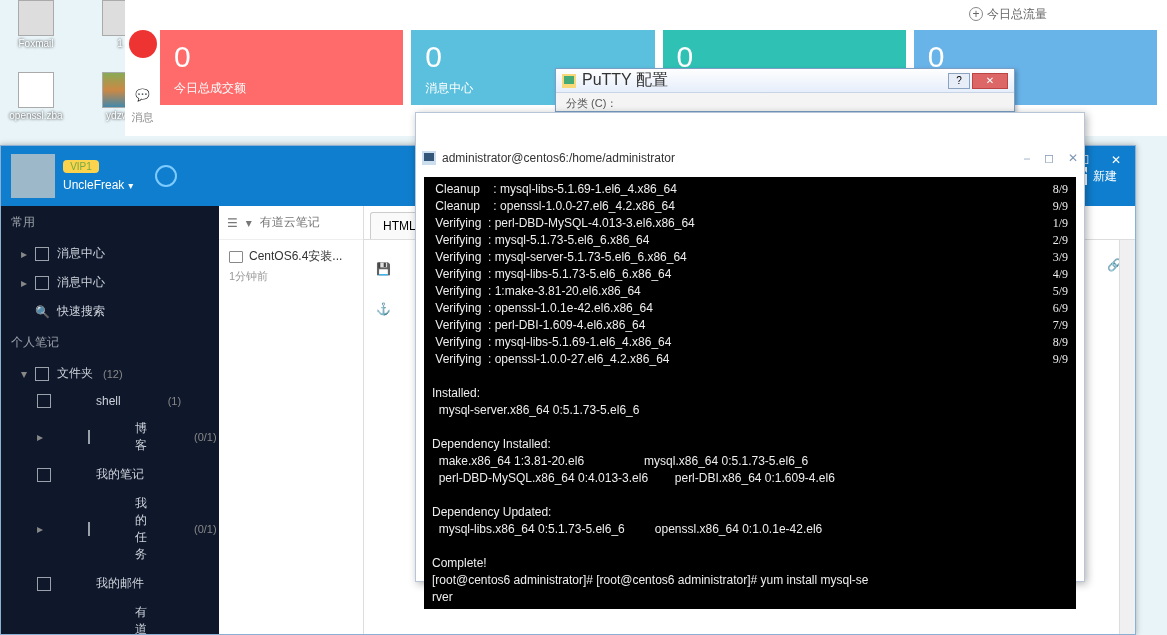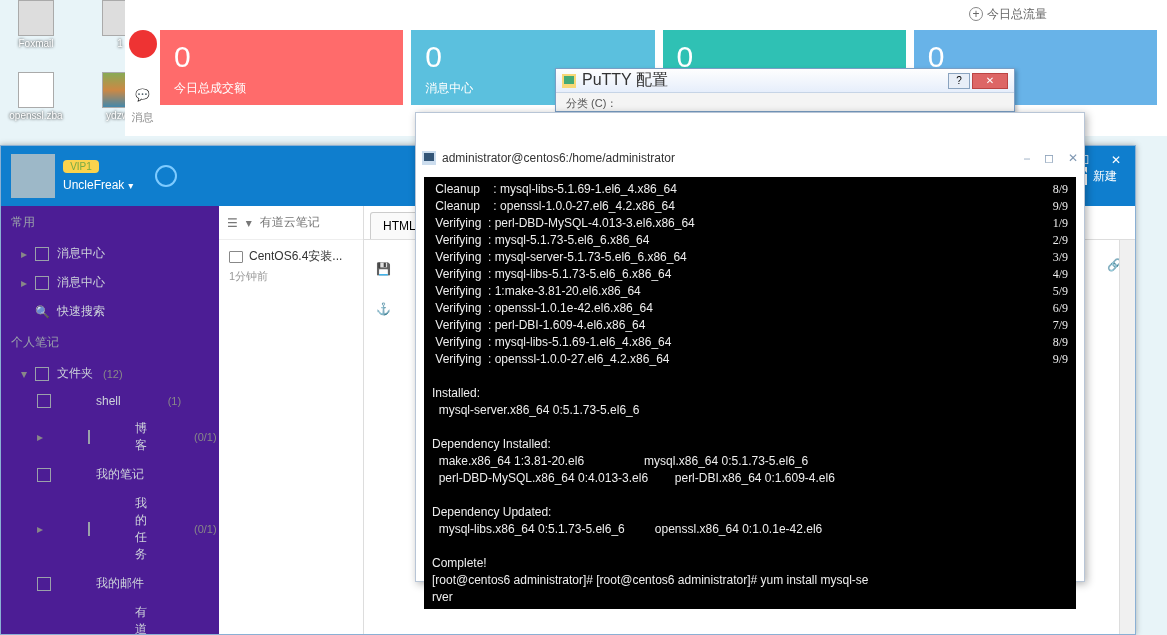--- a/index.html
+++ b/index.html
@@ -35,21 +35,21 @@
   .search { margin-left: auto; margin-right: 10px; width: 120px; height: 26px; background: #2d8fd6; border-radius: 2px; display:flex; align-items:center; justify-content:flex-end; padding-right:8px;}
   .search .mag { color:#bfe3fb;}
   .newbtn { display:flex; align-items:center; margin-right: 8px; }
   .newbtn .doc { width:16px; height:18px; background:#fff; margin-right:6px; position:relative;}
   .newbtn .doc::after{content:'';position:absolute;right:-1px;top:-1px;border:4px solid transparent;border-left-color:#0f7ece;border-bottom-color:#0f7ece;}
   .winctrl { position:absolute; right:4px; top:4px; display:flex; gap:2px;}
   .winctrl span{ width:30px; height:20px; display:inline-flex; align-items:center; justify-content:center; color:#fff;}
   .winctrl .close{ background:transparent;}
 
   .notes-body { display:flex; height: calc(100% - 60px);}
-  .sidebar { width: 218px; background:#4c1d95; color:#cdd3da; overflow:hidden;}
+  .sidebar { width: 218px; background:#0f172a; color:#cdd3da; overflow:hidden;}
   .sb-head { padding: 8px 10px; color:#9aa1aa; font-size:12px;}
   .sb-item { padding: 6px 10px 6px 20px; display:flex; align-items:center; gap:8px; cursor:pointer;}
   .sb-item .tri { width:6px; display:inline-block; color:#888;}
   .sb-item .ico { width:14px; height:14px; display:inline-block;}
   .sb-item .cnt { color:#888; font-size:11px; margin-left:2px;}
   .sb-sub { padding-left: 36px; gap: 45px;}
   .ico-generic{ border:1px solid #9aa1aa; }
 
   .midpane { width: 145px; border-right:1px solid #ddd; }
   .mid-top { height:34px; border-bottom:1px solid #eee; display:flex; align-items:center; gap:8px; padding:0 8px; color:#777;}

